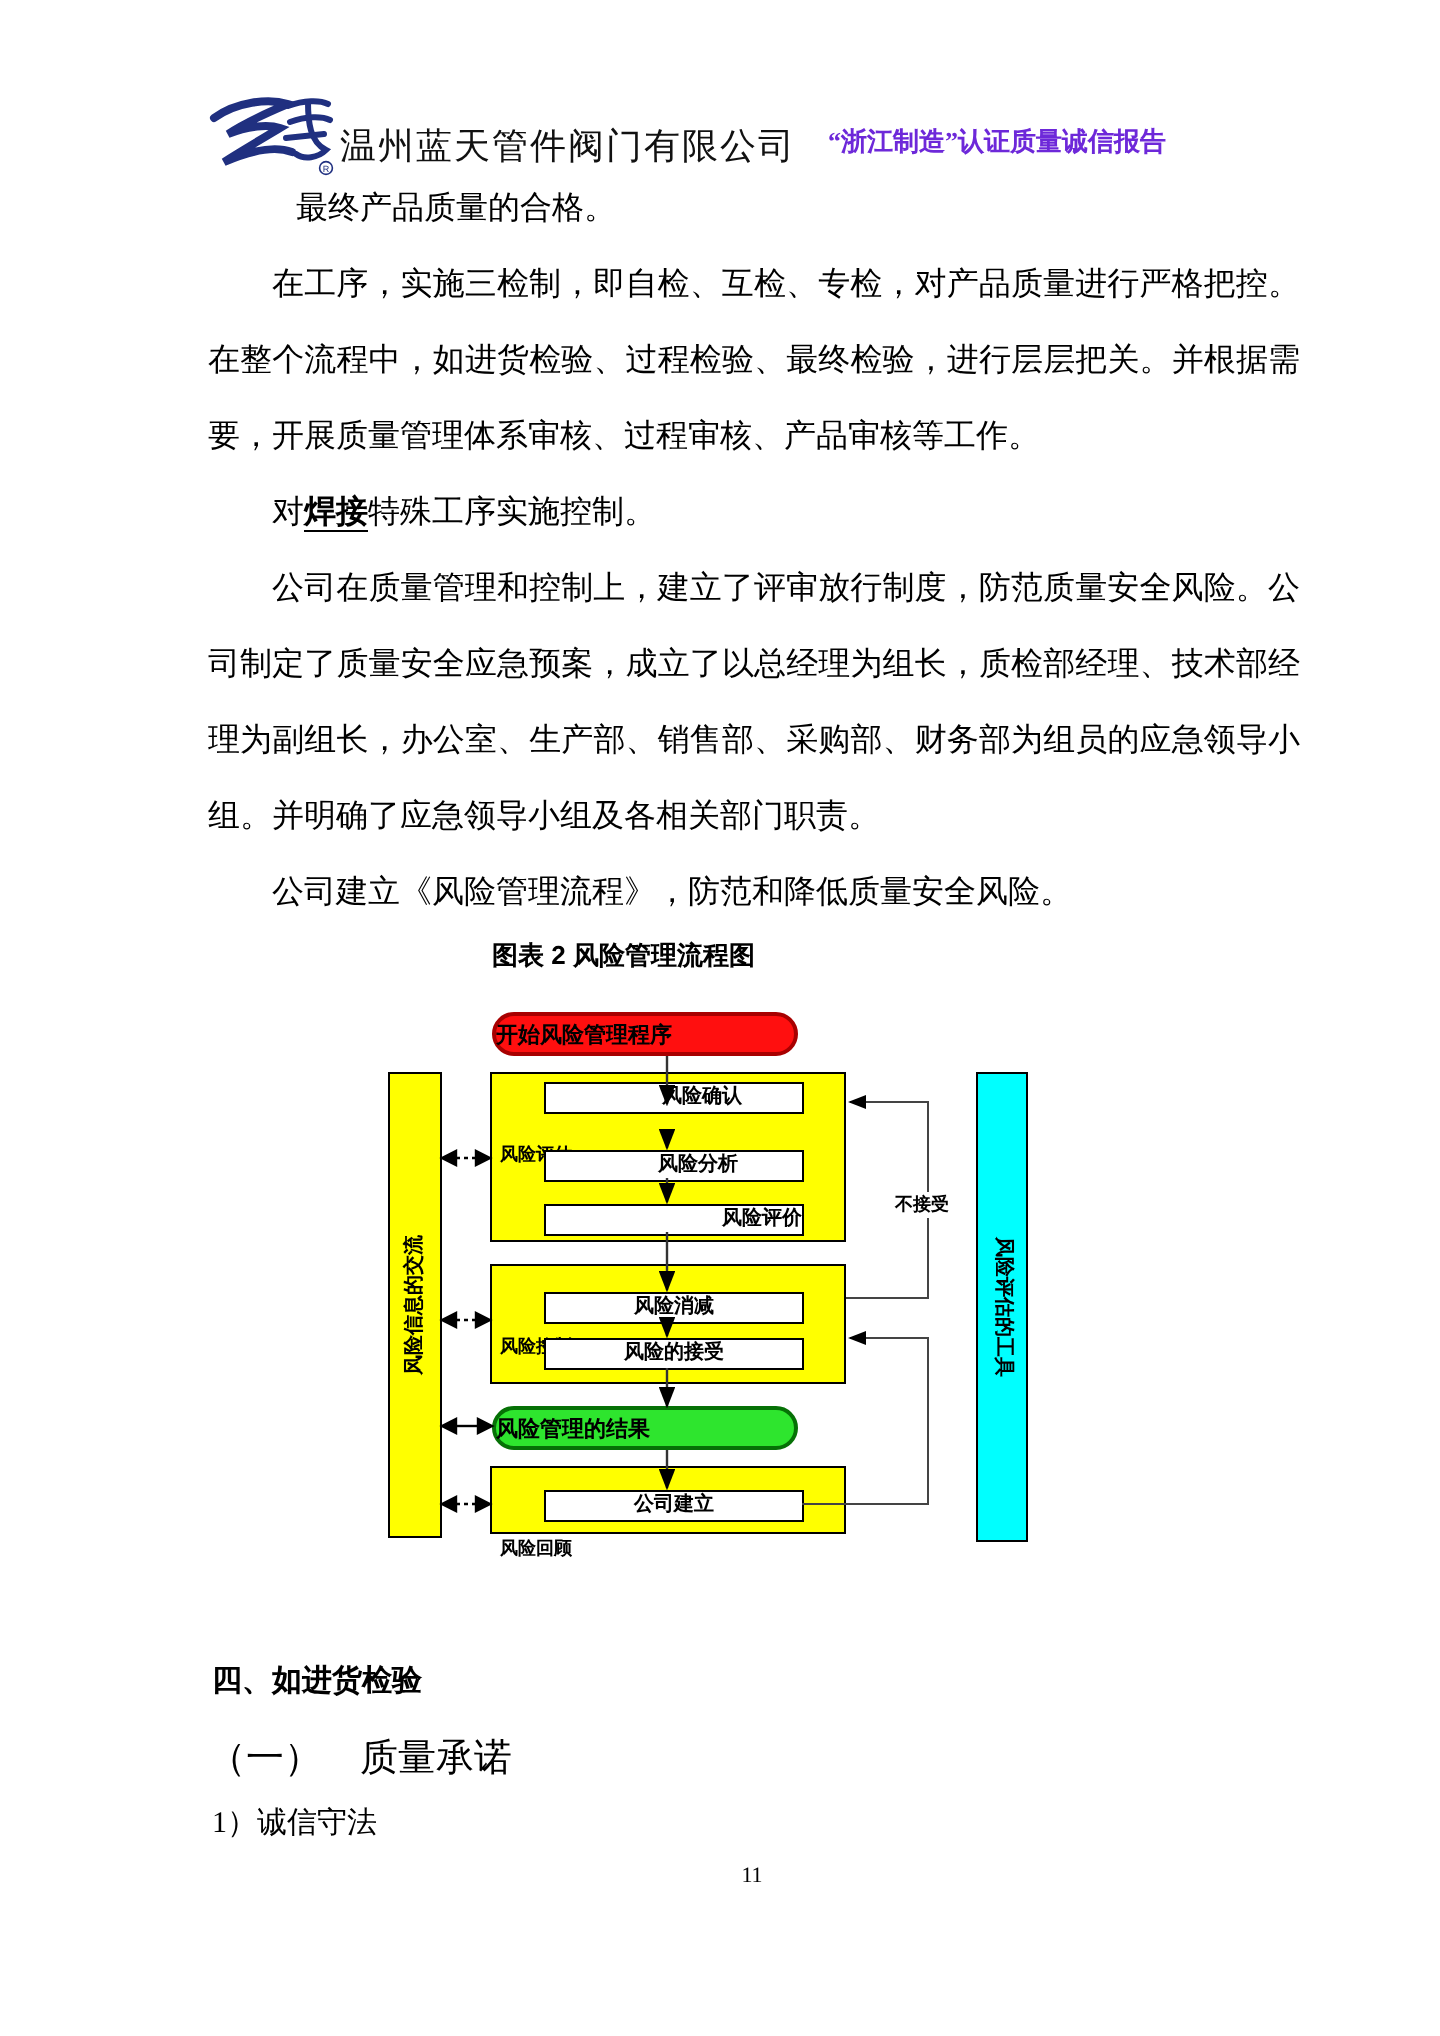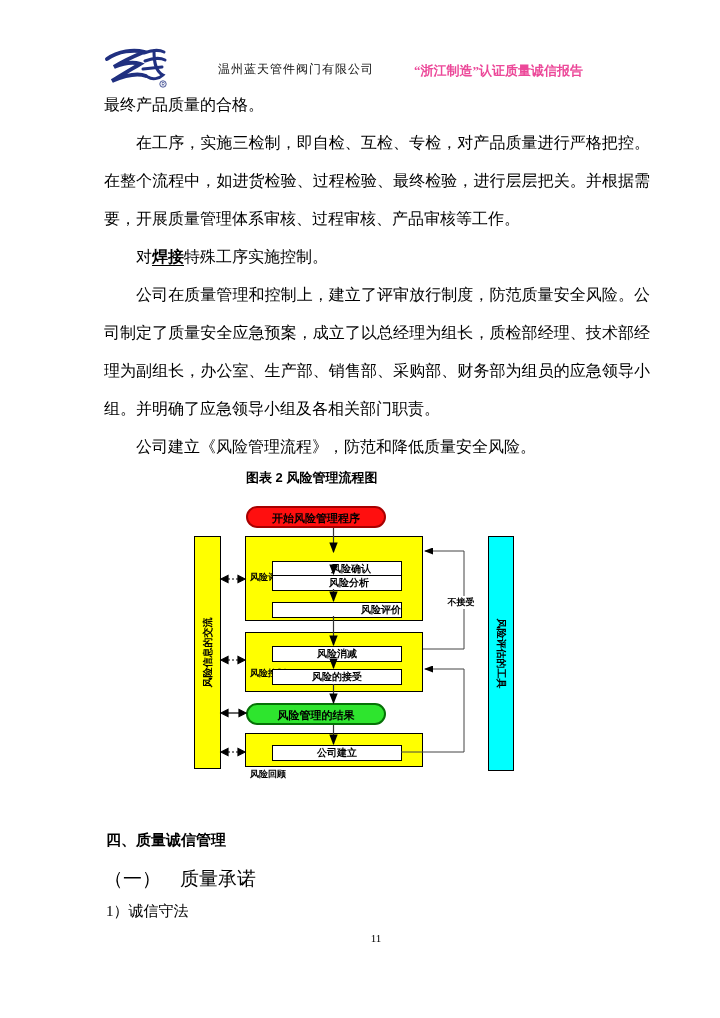--- a/index.html
+++ b/index.html
@@ -4,41 +4,41 @@
 <style>
   * { margin:0; padding:0; box-sizing:border-box; }
   html,body { background:#888; }
   .page {
     position:relative; width:720px; height:1018px; margin:0 auto;
     background:#ffffff; overflow:hidden;
     font-family:"Liberation Serif", serif; color:#000;
   }
   
   .logo { position:absolute; left:104px; top:46px; width:64px; height:44px; }
-  .company-name { position:absolute; left:170px; top:61px; font-size:12px; letter-spacing:1px; color:#111;margin-left:48px; }
-  .report-title { position:absolute; left:414px; top:62px; font-size:13px; font-weight:bold; color:#ec4899; }
+  .company-name { position:absolute; left:170px; top:61px; font-size:18px; letter-spacing:1px; color:#111; }
+  .report-title { position:absolute; left:414px; top:62px; font-size:13px; font-weight:bold; color:#6d28d9; }
   
   .bodytext {
     position:absolute; left:104px; top:86px; width:546px;
     font-size:16px; line-height:38px; text-align:justify; text-justify:inter-ideograph;
   }
   .bodytext p { margin:0; text-indent:2em; }
-  .bodytext p.noindent { text-indent:0; }
+  .bodytext p.noindent { text-indent:0;margin-left:44px; }
   .emph-underline { font-weight:bold; border-bottom:1.5px solid #000; }
   
   .fig-caption {
     position:absolute; left:246px; top:469px;
     font-family:"Liberation Sans", sans-serif; font-weight:bold; font-size:13px;
   }
   
   .flowchart { position:absolute; left:185px; top:498px; width:345px; height:280px;
     font-family:"Liberation Sans", sans-serif; }
   .stadium {
-    position:absolute; left:61px; width:140px; height:22px; border-radius:11px;
-    text-align:center; line-height:20px; font-size:11px; font-weight:bold; z-index:2;
+    position:absolute; left:61px; width:153px; height:22px; border-radius:11px;
+    text-align:left; line-height:20px; font-size:11px; font-weight:bold; z-index:2;
   }
   .stadium.start { top:8px;  background:#ff0f0f; border:2px solid #a80000; }
   .stadium.result{ top:205px; background:#2ee52e; border:2px solid #067106; }
   .grp { position:absolute; left:60px; width:178px; background:#ffff00; border:1px solid #000; z-index:1; }
   .grp-label { position:absolute; left:4px; top:1px; font-size:9px; font-weight:bold;margin-top:33px; }
   .g1 { top:38px;  height:85px; }
   .g2 { top:134px; height:60px; }
   .g3 { top:235px; height:34px; }
   .step {
     position:absolute; left:26px; width:130px; height:16px; background:#ffffff;
@@ -97,21 +97,21 @@
 
     <div class="vbar left"></div>
     <div class="vbar right"></div>
     <div class="vtext left">风险信息的交流</div>
     <div class="vtext right">风险评估的工具</div>
 
     <div class="stadium start">开始风险管理程序</div>
 
     <div class="grp g1">
       <span class="grp-label">风险评估</span>
-      <div class="step" style="top:24px;padding-left:28px;">风险确认</div>
+      <div class="step" style="top:4px;padding-left:28px;">风险确认</div>
       <div class="step" style="top:38px;padding-left:24px;">风险分析</div>
       <div class="step" style="top:65px;text-align:right;">风险评价</div>
     </div>
 
     <div class="grp g2">
       <span class="grp-label">风险控制</span>
       <div class="step" style="top:13px;">风险消减</div>
       <div class="step" style="top:36px;">风险的接受</div>
     </div>
 
@@ -156,19 +156,19 @@
           <polygon points="61,215 54,211.5 54,218.5"></polygon>
         <line x1="43" y1="254" x2="53" y2="254" stroke-dasharray="2 2"></line>
         <polygon points="36,254 43,250.5 43,257.5"></polygon>
           <polygon points="60,254 53,250.5 53,257.5"></polygon>
       </g>
     </svg>
 
     <div class="reject-label">不接受</div>
   </div>
 
-  <div class="sec-h1">四、质量诚信管理</div>
+  <div class="sec-h1">四、如进货检验</div>
   <div class="sec-h2">（一）　质量承诺</div>
   <div class="sec-h3">1）诚信守法</div>
 
   <div class="page-number">11</div>
 
 </div>
 
 </body></html>

